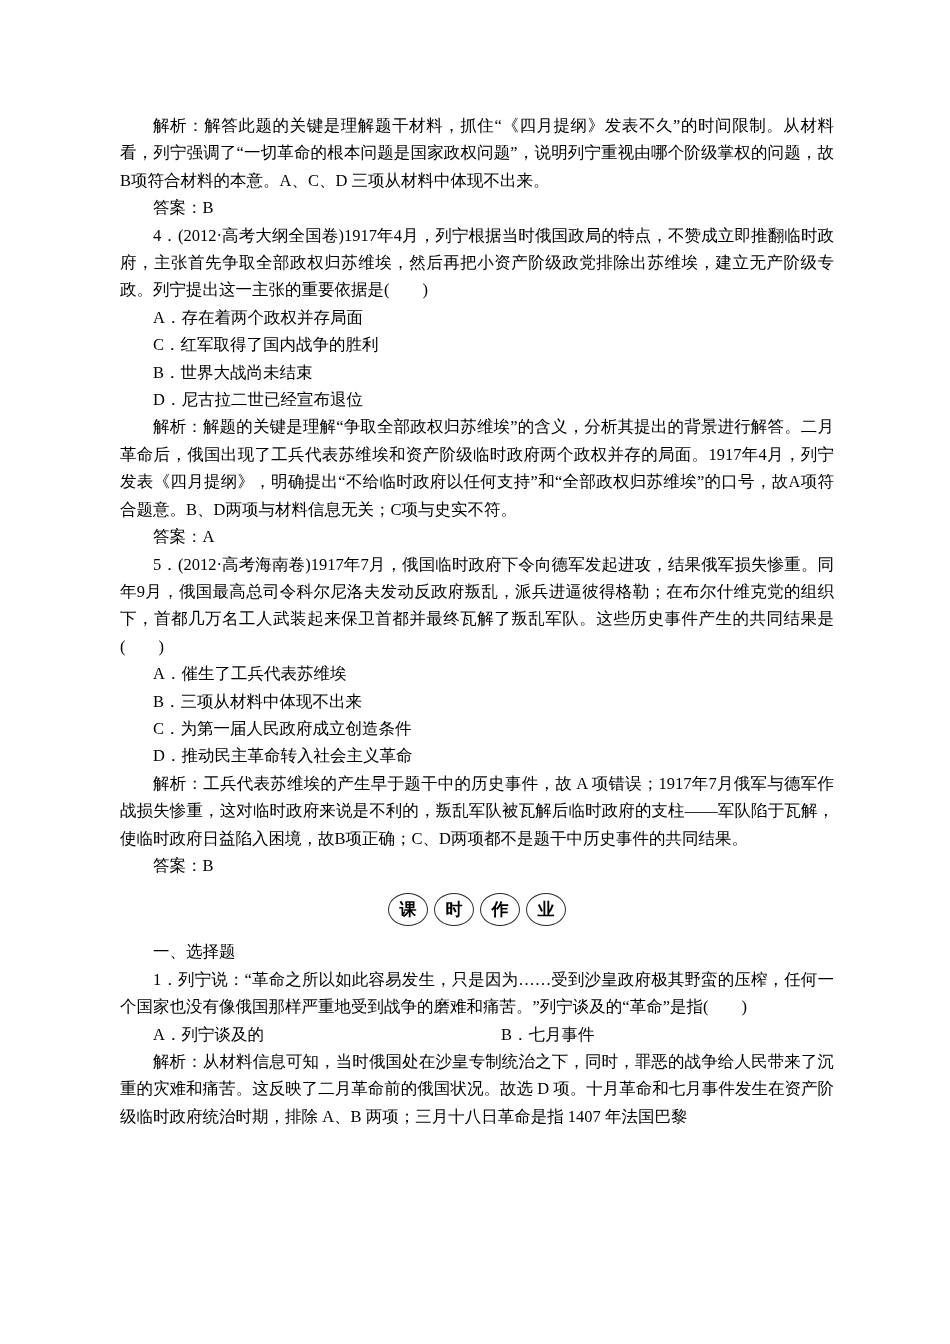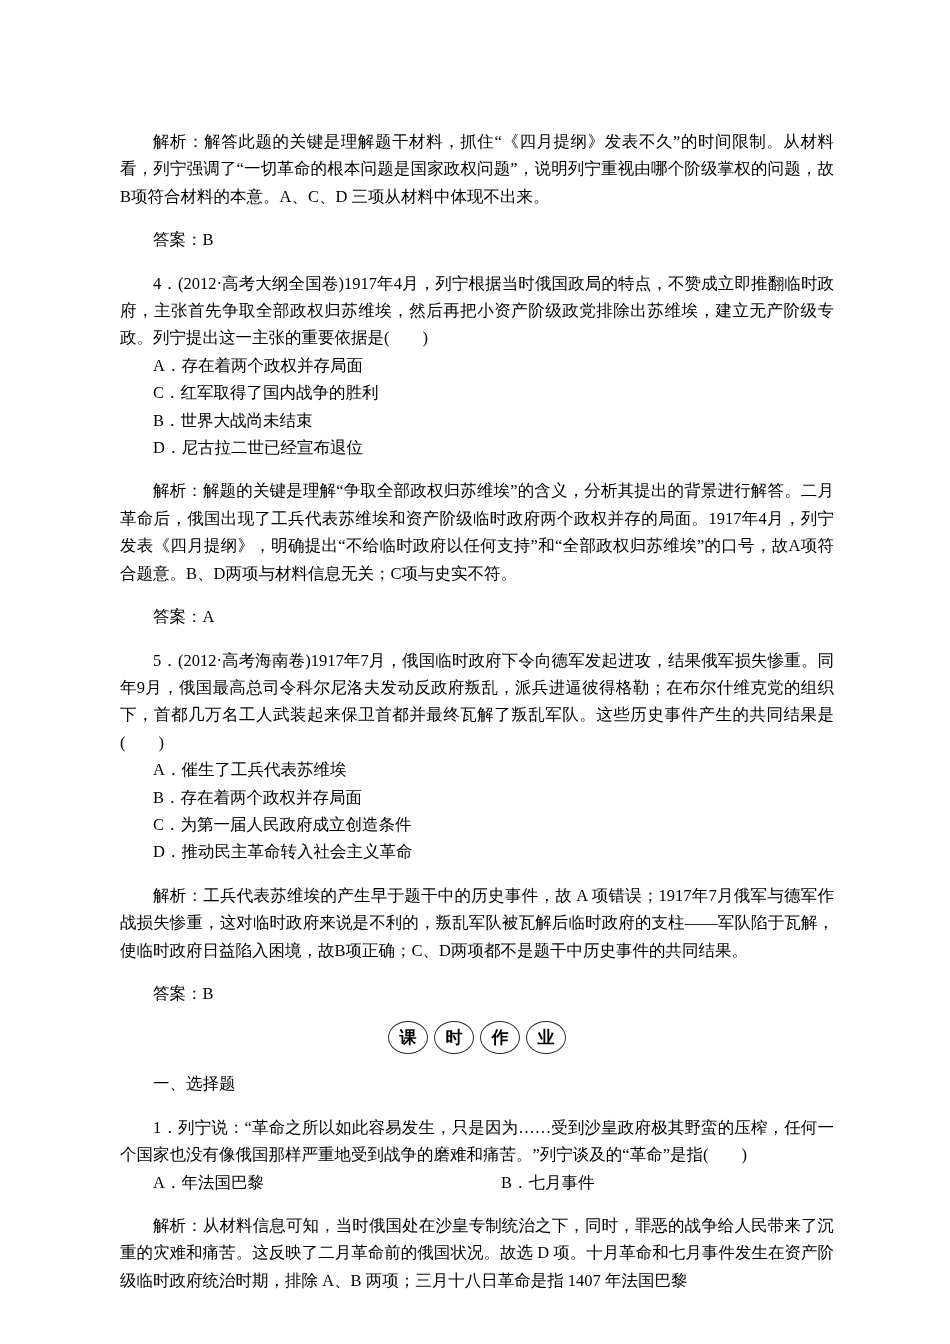--- a/index.html
+++ b/index.html
@@ -8,21 +8,21 @@
     font-family: "Liberation Serif", "DejaVu Serif", serif;
     color: #000000;
   }
   .doc {
     box-sizing: border-box;
     padding: 112px 116px 0 120px;
     font-size: 16.5px;
     line-height: 27.4px;
     text-align: justify;
   }
-  .para { text-indent: 2em; margin-top: 16px; }
+  .para { text-indent: 2em; }
   .option { text-indent: 2em; }
   .badge {
     display: flex; justify-content: center; align-items: center;
     gap: 6px; margin: 14px 0 12px; text-indent: 0;
   }
   .badge-char {
     display: inline-flex; align-items: center; justify-content: center;
     width: 38px; height: 31px;
     border: 1.3px solid #2b2b2b; border-radius: 50%;
     font-weight: bold; font-size: 17px; line-height: 1;
@@ -39,31 +39,31 @@
     <div class="para">答案：B</div>
     <div class="para">4．(2012·高考大纲全国卷)1917年4月，列宁根据当时俄国政局的特点，不赞成立即推翻临时政府，主张首先争取全部政权归苏维埃，然后再把小资产阶级政党排除出苏维埃，建立无产阶级专政。列宁提出这一主张的重要依据是(　　)</div>
     <div class="option">A．存在着两个政权并存局面</div>
     <div class="option">C．红军取得了国内战争的胜利</div>
     <div class="option">B．世界大战尚未结束</div>
     <div class="option">D．尼古拉二世已经宣布退位</div>
     <div class="para">解析：解题的关键是理解“争取全部政权归苏维埃”的含义，分析其提出的背景进行解答。二月革命后，俄国出现了工兵代表苏维埃和资产阶级临时政府两个政权并存的局面。1917年4月，列宁发表《四月提纲》，明确提出“不给临时政府以任何支持”和“全部政权归苏维埃”的口号，故A项符合题意。B、D两项与材料信息无关；C项与史实不符。</div>
     <div class="para">答案：A</div>
     <div class="para">5．(2012·高考海南卷)1917年7月，俄国临时政府下令向德军发起进攻，结果俄军损失惨重。同年9月，俄国最高总司令科尔尼洛夫发动反政府叛乱，派兵进逼彼得格勒；在布尔什维克党的组织下，首都几万名工人武装起来保卫首都并最终瓦解了叛乱军队。这些历史事件产生的共同结果是(　　)</div>
     <div class="option">A．催生了工兵代表苏维埃</div>
-    <div class="option">B．存在着两个政权并存局面</div>
+    <div class="option">B．三项从材料中体现不出来</div>
     <div class="option">C．为第一届人民政府成立创造条件</div>
     <div class="option">D．推动民主革命转入社会主义革命</div>
     <div class="para">解析：工兵代表苏维埃的产生早于题干中的历史事件，故 A 项错误；1917年7月俄军与德军作战损失惨重，这对临时政府来说是不利的，叛乱军队被瓦解后临时政府的支柱——军队陷于瓦解，使临时政府日益陷入困境，故B项正确；C、D两项都不是题干中历史事件的共同结果。</div>
     <div class="para">答案：B</div>
     <div class="badge">
       <span class="badge-char">课</span>
       <span class="badge-char">时</span>
       <span class="badge-char">作</span>
       <span class="badge-char">业</span>
     </div>
     <div class="para">一、选择题</div>
     <div class="para">1．列宁说：“革命之所以如此容易发生，只是因为……受到沙皇政府极其野蛮的压榨，任何一个国家也没有像俄国那样严重地受到战争的磨难和痛苦。”列宁谈及的“革命”是指(　　)</div>
     <div class="opt2">
-      <span class="opt2-cell">A．年法国巴黎</span>
+      <span class="opt2-cell">A．列宁谈及的</span>
       <span class="opt2-cell">B．七月事件</span>
     </div>
     <div class="para">解析：从材料信息可知，当时俄国处在沙皇专制统治之下，同时，罪恶的战争给人民带来了沉重的灾难和痛苦。这反映了二月革命前的俄国状况。故选 D 项。十月革命和七月事件发生在资产阶级临时政府统治时期，排除 A、B 两项；三月十八日革命是指 1407 年法国巴黎</div>
   </div>
 
 </body></html>

